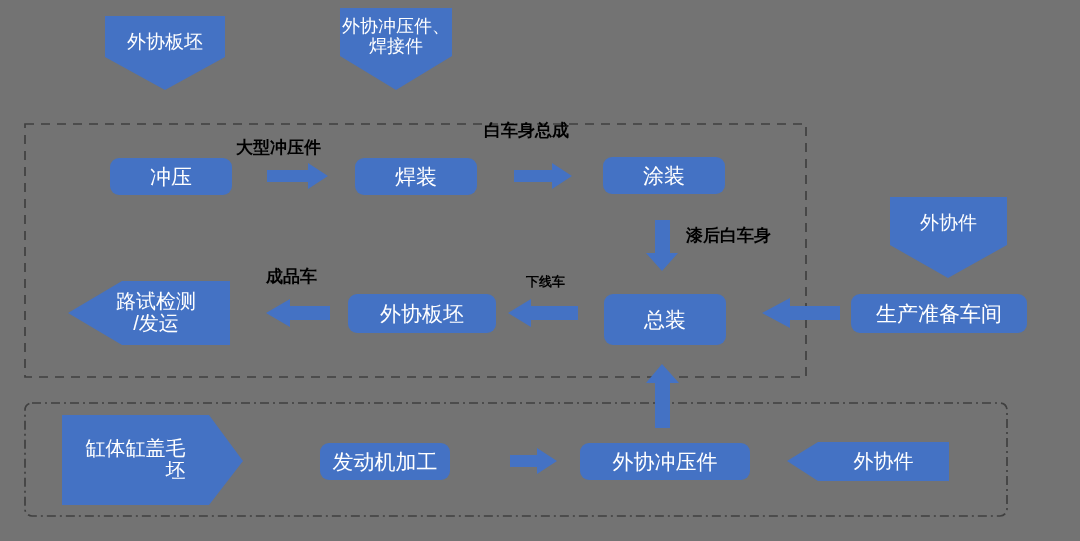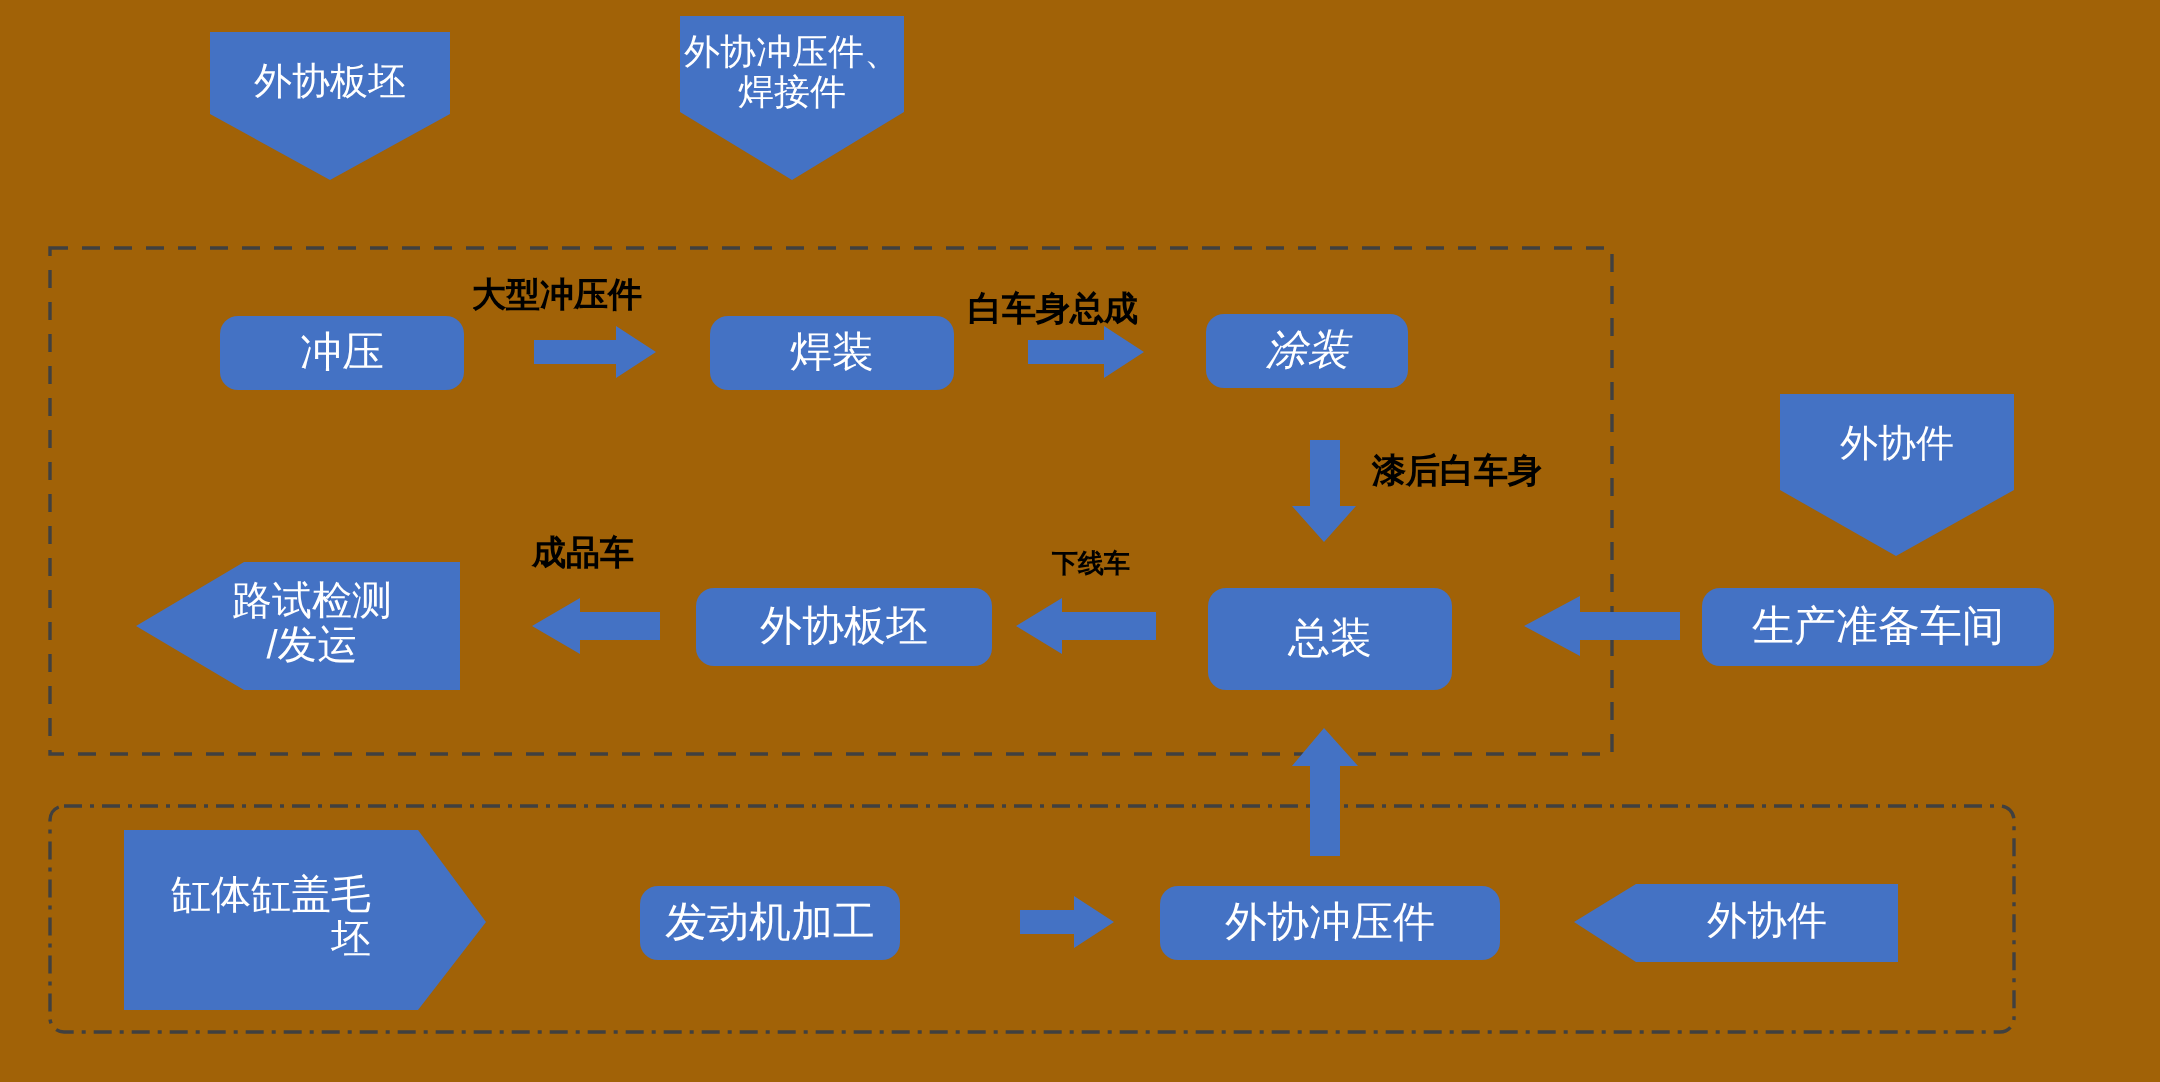--- a/index.html
+++ b/index.html
@@ -7,21 +7,21 @@
     padding: 0;
     background: #ffffff;
   }
   body {
     font-family: "Liberation Sans", "DejaVu Sans", sans-serif;
   }
   #canvas {
     position: relative;
     width: 1080px;
     height: 541px;
-    background: #a16207;
+    background: #737373;
     overflow: hidden;
   }
   .svg-layer {
     position: absolute;
     left: 0;
     top: 0;
     width: 1080px;
     height: 541px;
   }
   
@@ -112,35 +112,35 @@
 
   <div class="shape-text" style="left:62px; top:428px; width:147px; height:62px; font-size:20px;text-align:right;">缸体缸盖毛
 坯</div>
 
   <div class="shape-text" style="left:818px; top:444px; width:131px; height:34px; font-size:20px;">外协件</div>
 
   <div class="node" style="left:355px; top:158px; width:122px; height:37px; font-size:21px;">焊装</div>
 
   <div class="node" style="left:110px; top:158px; width:122px; height:37px; font-size:21px;">冲压</div>
 
-  <div class="node" style="left:603px; top:157px; width:101px; height:37px; font-size:21px;font-style:italic;">涂装</div>
+  <div class="node" style="left:603px; top:157px; width:122px; height:37px; font-size:21px;">涂装</div>
 
   <div class="node" style="left:604px; top:294px; width:122px; height:51px; font-size:21px;">总装</div>
 
   <div class="node" style="left:348px; top:294px; width:148px; height:39px; font-size:21px;">外协板坯</div>
 
   <div class="node" style="left:851px; top:294px; width:176px; height:39px; font-size:21px;">生产准备车间</div>
 
   <div class="node" style="left:320px; top:443px; width:130px; height:37px; font-size:21px;">发动机加工</div>
 
   <div class="node" style="left:580px; top:443px; width:170px; height:37px; font-size:21px;">外协冲压件</div>
 
   <div class="edge-label" style="left:236px; top:139px; font-size:17px;">大型冲压件</div>
 
-  <div class="edge-label" style="left:484px; top:146px; font-size:17px;">白车身总成</div>
+  <div class="edge-label" style="left:484px; top:122px; font-size:17px;">白车身总成</div>
 
   <div class="edge-label" style="left:686px; top:227px; font-size:17px;">漆后白车身</div>
 
   <div class="edge-label" style="left:526px; top:275px; font-size:13px;">下线车</div>
 
   <div class="edge-label" style="left:266px; top:268px; font-size:17px;">成品车</div>
 
 </div>
 
 </body></html>

